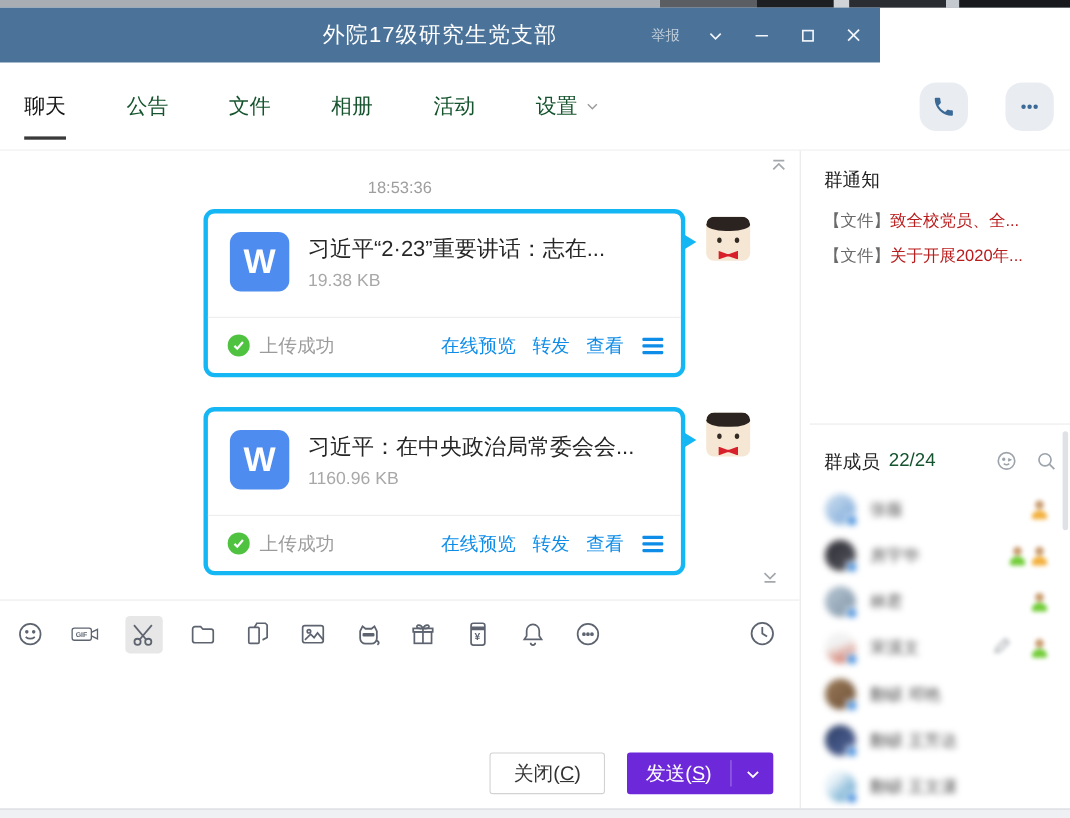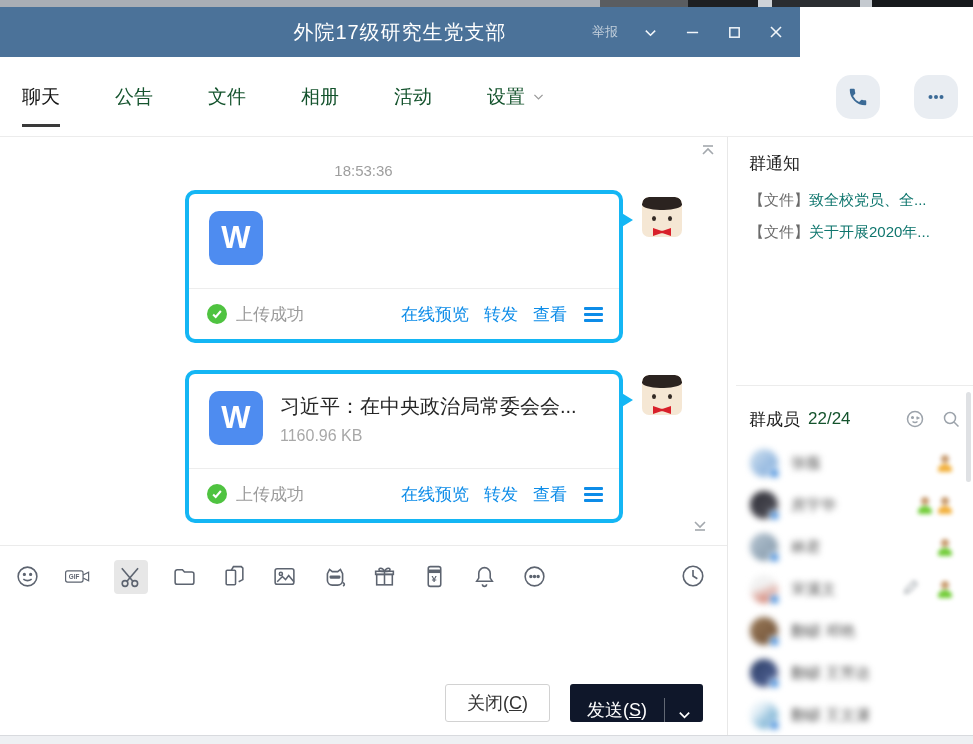--- a/index.html
+++ b/index.html
@@ -81,33 +81,33 @@
   .ticon svg text { stroke:none; fill:#5d6470; }
   .ticon.hl { background:#e7e7e7; border-radius:4px; width:34px; height:34px; }
   .clockbtn { position:absolute; right:20px; top:17px; width:27px; height:27px; cursor:pointer; }
   .clockbtn svg { stroke:#5d6470; stroke-width:1.5; fill:none; }
 
   .inputarea { width:100%; height:63px; background:#fff; cursor:text; }
 
   
   .composer-footer { position:relative; width:100%; height:65px; background:#fff; }
   .btn-close { position:absolute; left:445px; top:14px; width:105px; height:38px; background:#fff; border:1px solid #d2d2d2; border-radius:3px; font-size:18px; color:#333; display:flex; align-items:center; justify-content:center; cursor:pointer; }
-  .btn-send { position:absolute; left:570px; top:14px; width:133px; height:38px; background:#0f172a; border-radius:3px; display:flex; align-items:flex-end; cursor:pointer; }
+  .btn-send { position:absolute; left:570px; top:14px; width:133px; height:38px; background:#6d28d9; border-radius:3px; display:flex; align-items:center; cursor:pointer; }
   .send-label { flex:1; text-align:center; color:#fff; font-size:18px; }
   .send-divider { width:1px; height:24px; background:rgba(255,255,255,.35); }
   .send-caret { width:38px; display:flex; align-items:center; justify-content:center; }
   .send-caret svg { stroke:#fff; stroke-width:1.8; fill:none; }
   .u { text-decoration:underline; }
 
   
   .notice { position:absolute; left:0; top:0; width:100%; padding:15px 14px 0 21px; }
   .panel-title { font-size:17px; color:#222; margin-bottom:16px; }
   .notice-item { font-size:15px; margin-bottom:13px; white-space:nowrap; overflow:hidden; cursor:pointer; }
   .notice-prefix { color:#6a6a6a; }
-  .notice-body { color:#0f766e; }
+  .notice-body { color:#b91c1c; }
   .hdivider { position:absolute; left:8px; right:0; top:248px; height:1px; background:#ececec; }
   .members-header { position:absolute; left:21px; right:12px; top:262px; height:40px; display:flex; align-items:center; }
   .members-title { font-size:17px; color:#222; }
   .members-count { font-size:17px; color:#14532d; margin-left:8px; }
   .mh-icons { margin-left:auto; display:flex; gap:16px; }
   .mh-icons .mh-btn { width:20px; height:20px; cursor:pointer; }
   .mh-icons svg { stroke:#9ca3ab; stroke-width:1.5; fill:none; }
   .member-list { position:absolute; left:0; top:305px; bottom:0; width:100%; overflow:hidden; }
   .member-row { position:relative; height:42px; display:flex; align-items:center; padding-left:22px; cursor:pointer; }
   .mavatar { width:28px; height:28px; border-radius:50%; position:relative; flex:none; filter:blur(3px); }
@@ -226,20 +226,24 @@
               <line x1="4" y1="5" x2="14" y2="5"></line>
               <polyline points="4,13 9,8 14,13"></polyline>
             </svg>
         </span>
         <div class="timestamp">18:53:36</div>
 
         <div class="msg m1">
           <div class="bubble">
             <div class="file-main">
               <div class="wicon">W</div>
+              <div>
+                <div class="file-title">习近平“2·23”重要讲话：志在...</div>
+                <div class="file-size">19.38 KB</div>
+              </div>
             </div>
             <div class="file-footer">
               <div class="status">
                 <span class="check">
                   <svg width="12" height="12" viewBox="0 0 14 14">
                       <polyline points="2.5,7.5 5.5,10.5 11.5,3.5"></polyline>
                     </svg>
                 </span>
                 <span class="status-text">上传成功</span>
               </div>

